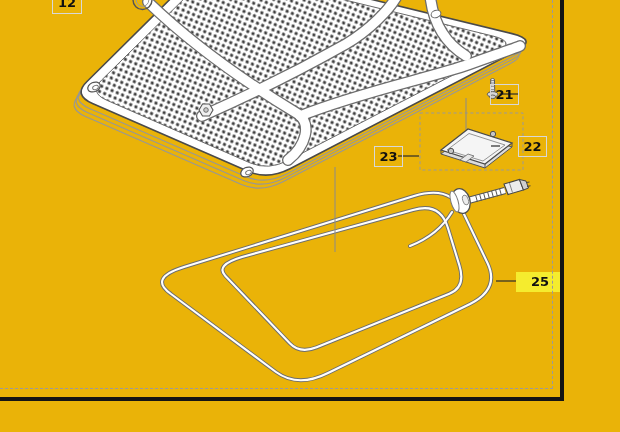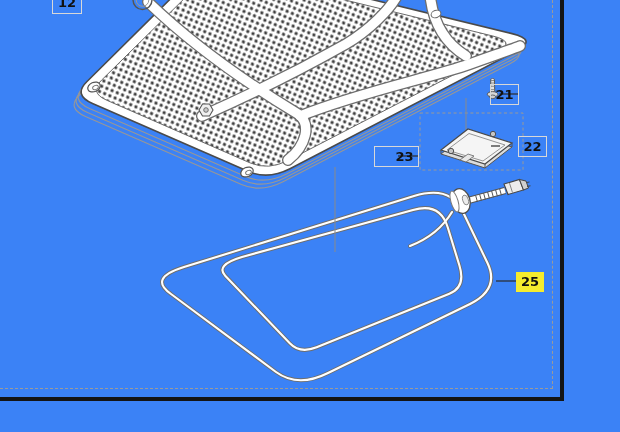--- a/index.html
+++ b/index.html
@@ -1,16 +1,16 @@
 <!DOCTYPE html>
 <html><head>
 <meta charset="utf-8">
 <style>
   html,body{margin:0;padding:0;background:#fff;}
-  #stage{position:relative;width:620px;height:432px;background:#3b82f6;overflow:hidden;
+  #stage{position:relative;width:620px;height:432px;background:#eab308;overflow:hidden;
          font-family:"DejaVu Sans","Liberation Sans",sans-serif;}
   svg{position:absolute;left:0;top:0;}
   .callout{position:absolute;font-weight:bold;font-size:13px;color:#111;
            text-align:center;line-height:20px;letter-spacing:0;
            border:1px solid #d2d2d2;background:transparent;cursor:pointer;}
   .callout.plain{border-color:#d8d8d8;}
   .frame-dash-v{position:absolute;left:552px;top:0;height:389px;width:0;border-left:1px dashed #9a9a9a;}
   .frame-dash-h{position:absolute;left:0;top:388px;width:553px;height:0;border-top:1px dashed #9a9a9a;}
   .frame-black-v{position:absolute;left:560px;top:0;width:4px;height:401px;background:#141414;}
   .frame-black-h{position:absolute;left:0;top:397px;width:564px;height:4px;background:#141414;}
@@ -146,20 +146,20 @@
       <line x1="499.5" y1="94" x2="518" y2="94"></line>
       <line x1="491" y1="146" x2="500" y2="146"></line>
       <line x1="398" y1="156" x2="419" y2="156"></line>
       <line x1="496" y1="281" x2="516" y2="281"></line>
     </g>
   </svg>
 
   <div class="callout plain" style="left:52px;top:-10px;width:28px;height:22px;line-height:24px;">12</div>
   <div class="callout plain" style="left:490px;top:84px;width:27px;height:19px;">21</div>
   <div class="callout plain" style="left:518px;top:136px;width:27px;height:19px;">22</div>
-  <div class="callout plain" style="left:374px;top:146px;width:27px;height:19px;padding-left:16px;">23</div>
-  <div class="callout" style="left: 516px; top: 272px; width: 28px; height: 20px; border: none; background: rgb(245, 236, 46);">25</div>
+  <div class="callout plain" style="left:374px;top:146px;width:27px;height:19px;">23</div>
+  <div class="callout" style="left: 516px; top: 272px; width: 48px; height: 20px; border: none; background: rgb(245, 236, 46);">25</div>
 
   <div class="frame-dash-v"></div>
   <div class="frame-dash-h"></div>
   <div class="frame-black-v"></div>
   <div class="frame-black-h"></div>
 </div>
 
 </body></html>

